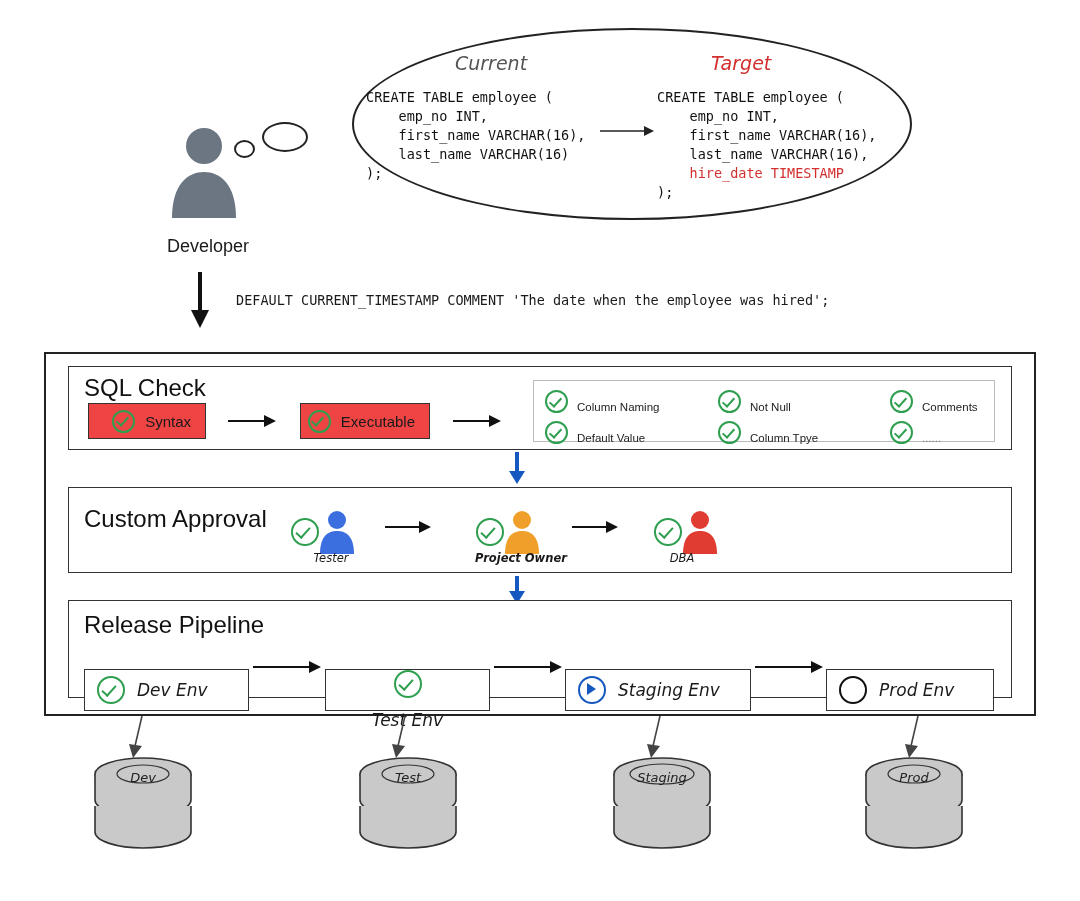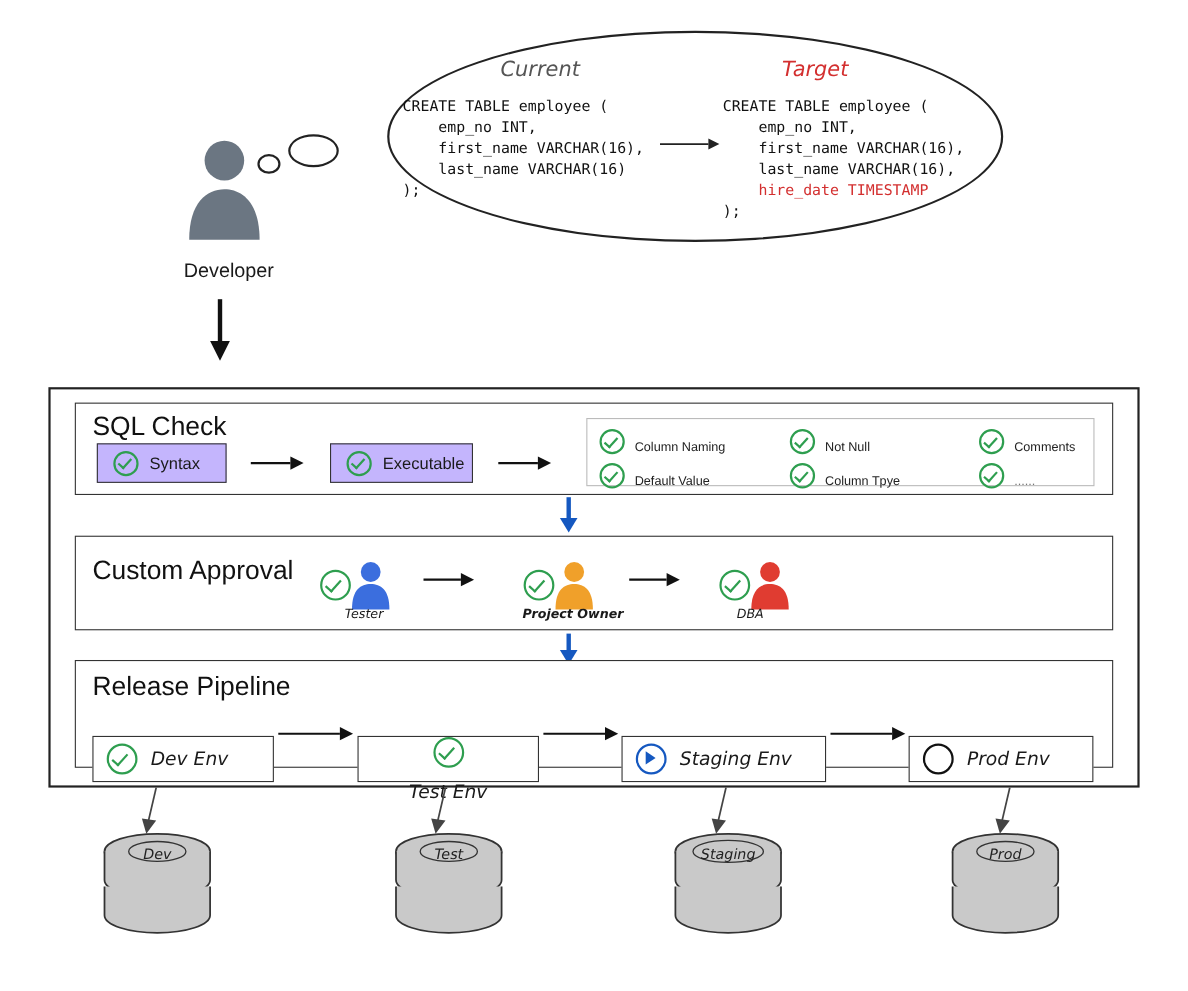--- a/index.html
+++ b/index.html
@@ -138,27 +138,28 @@
     width: 24px; height: 24px;
     border: 2px solid #111;
     border-radius: 50%;
     flex: 0 0 auto;
   }
 
   
   .pill-box {
     position: absolute;
     border: 1.6px solid #333;
-    background: #c4b5fd;
+    background: #ef4444;
     display: flex;
     align-items: center;
     gap: 10px;
     padding: 4px 14px;
     box-sizing: border-box;
     font-size: 15px;
+    justify-content: flex-end;
   }
   #syntax-box     { left: 88px;  top: 403px; width: 118px; height: 36px; }
   #executable-box { left: 300px; top: 403px; width: 130px; height: 36px; }
 
   #rules-box {
     position: absolute;
     left: 533px; top: 380px; width: 462px; height: 62px;
     border: 1.6px solid #bbb;
     background: #fff;
     box-sizing: border-box;
@@ -248,21 +249,21 @@
 <svg class="abs" id="developer-icon" width="72" height="92" viewBox="0 0 72 92">
   <circle cx="36" cy="20" r="18" fill="#6b7682"></circle>
   <path d="M4 92 C4 58 20 46 36 46 C52 46 68 58 68 92 Z" fill="#6b7682"></path>
 </svg>
 <div class="abs" id="developer-label">Developer</div>
 
 <svg class="abs" id="dev-down-arrow" width="32" height="58">
   <line x1="14" y1="0" x2="14" y2="40" stroke="#111" stroke-width="4"></line>
   <polygon points="5,38 23,38 14,56" fill="#111"></polygon>
 </svg>
-<div class="abs mono" id="alter-stmt"></div>
+<div class="abs mono" id="alter-stmt"><div>DEFAULT CURRENT_TIMESTAMP COMMENT 'The date when the employee was hired';</div></div>
 
 <div class="abs" id="pipeline-box"></div>
 
 <div class="section-box" id="sql-check-section"></div>
 <div class="section-title" id="sql-check-title">SQL Check</div>
 
 <div class="pill-box" id="syntax-box">
   <span class="check-circle"></span>
   <span>Syntax</span>
 </div>

